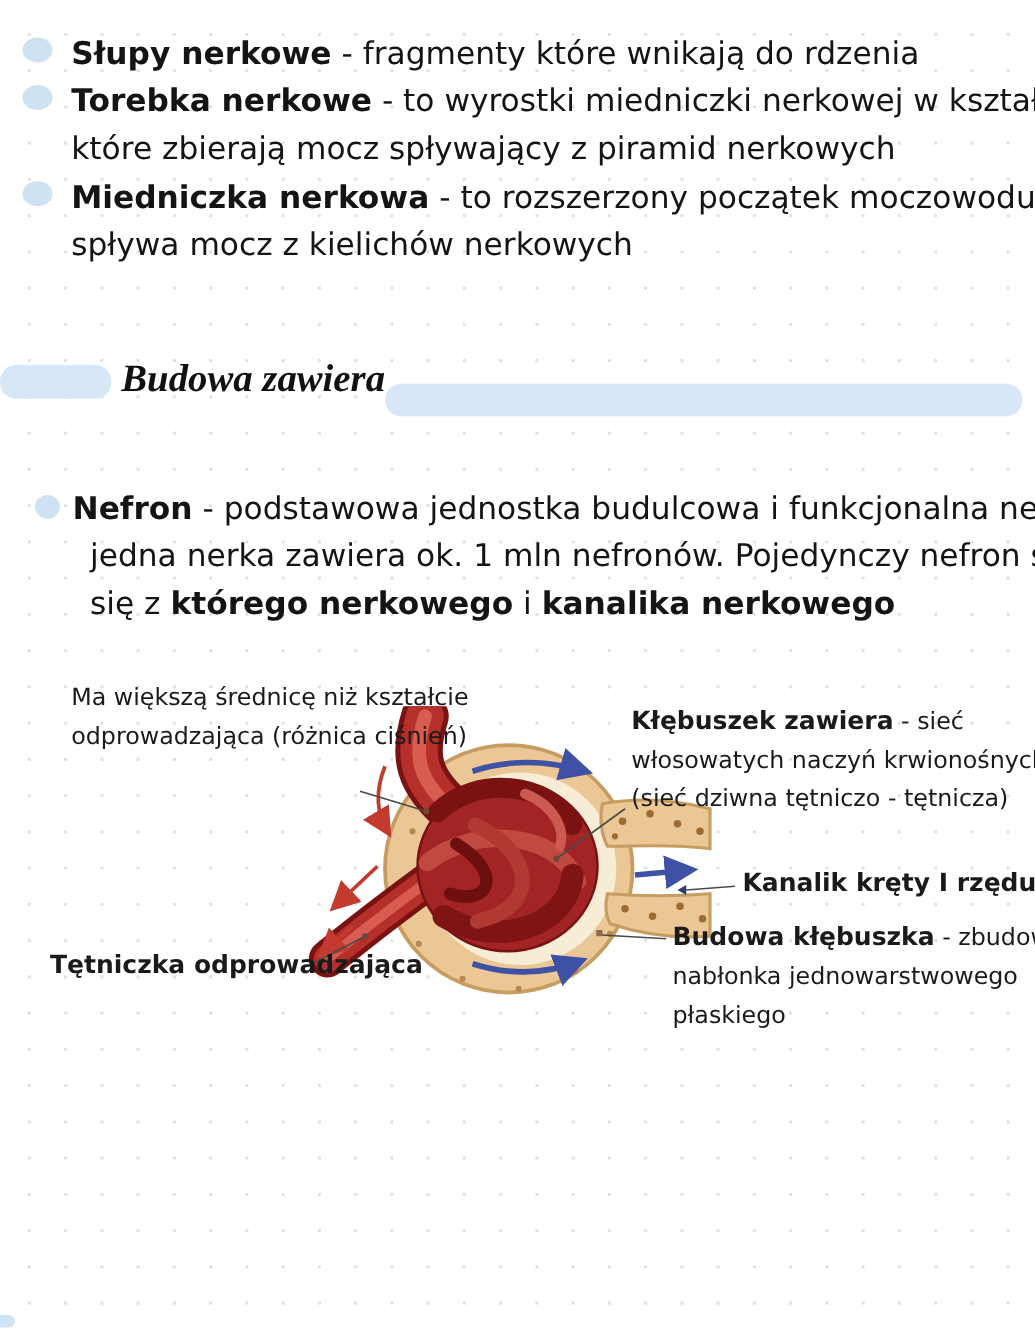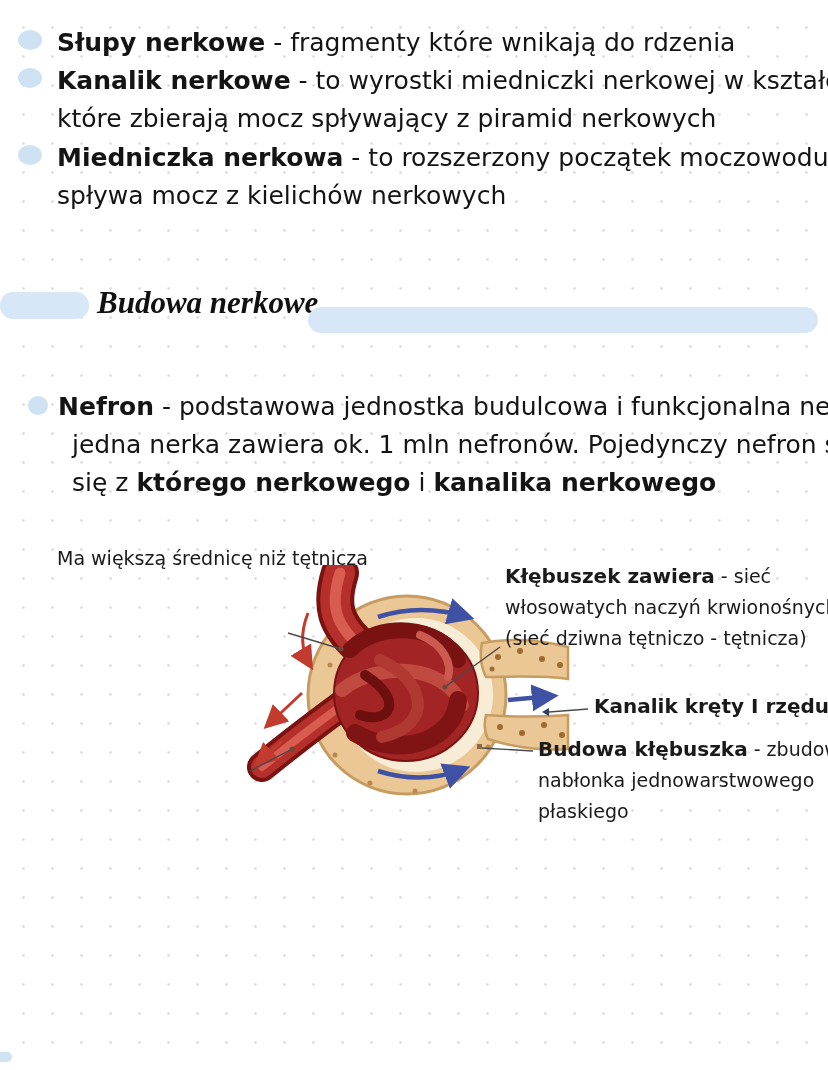--- a/index.html
+++ b/index.html
@@ -40,35 +40,35 @@
   <div class="note-item" style="top:24px">
     <span class="bullet"></span>
     <div class="note-text">
       <div><b>Słupy nerkowe</b><span> - fragmenty które wnikają do rdzenia</span></div>
     </div>
   </div>
 
   <div class="note-item" style="top:62px">
     <span class="bullet"></span>
     <div class="note-text">
-      <div><b>Kanalik nerkowe</b><span> - to wyrostki miedniczki nerkowej w kształcie lejków,</span></div>
+      <div><b>Torebka nerkowe</b><span> - to wyrostki miedniczki nerkowej w kształcie lejków,</span></div>
       <div>które zbierają mocz spływający z piramid nerkowych</div>
     </div>
   </div>
 
   <div class="note-item" style="top:139px">
     <span class="bullet"></span>
     <div class="note-text">
       <div><b>Miedniczka nerkowa</b><span> - to rozszerzony początek moczowodu, do którego</span></div>
       <div>spływa mocz z kielichów nerkowych</div>
     </div>
   </div>
 
   <div class="hl-left"></div>
-  <div class="section-title">Budowa nerkowe</div>
+  <div class="section-title">Budowa zawiera</div>
   <div class="hl-right"></div>
 
   <div class="nefron-block">
     <span class="nefron-bullet"></span>
     <div class="nefron-text">
       <div><b>Nefron</b><span> -  podstawowa jednostka budulcowa i funkcjonalna nerki,</span></div>
       <div class="cont">jedna nerka zawiera ok. 1 mln nefronów. Pojedynczy nefron składa</div>
       <div class="cont"><span>się z </span><b>którego nerkowego</b><span> i </span><b>kanalika nerkowego</b></div>
     </div>
   </div>
@@ -161,35 +161,39 @@
       <path d="M250,231 L292,209"></path>
     </g>
     <circle cx="341" cy="109" r="2.5" fill="#6b4a3a"></circle>
     <circle cx="445" cy="147" r="2.5" fill="#6b4a3a"></circle>
     <path d="M549,168 L542,172 L549,176 Z" fill="#2c3e6b"></path>
     <rect x="477" y="204" width="5" height="5" fill="#8a6a4a"></rect>
     <circle cx="292" cy="209" r="2.5" fill="#6b4a3a"></circle>
   </svg>
 
   <div class="lbl" style="left:57px;top:543px">
-    <div>Ma większą średnicę niż tętnicza</div>
+    <div>Ma większą średnicę niż kształcie</div>
+    <div>odprowadzająca (różnica ciśnień)</div>
   </div>
 
   <div class="lbl" style="left:505px;top:561px">
     <div><b>Kłębuszek zawiera</b><span> - sieć</span></div>
     <div>włosowatych naczyń krwionośnych</div>
     <div>(sieć dziwna tętniczo - tętnicza)</div>
   </div>
 
   <div class="lbl" style="left:594px;top:691px">
     <div><b>Kanalik kręty I rzędu</b></div>
   </div>
 
   <div class="lbl" style="left:538px;top:734px">
     <div><b>Budowa kłębuszka</b><span> - zbudowana z</span></div>
     <div>nabłonka jednowarstwowego</div>
     <div>płaskiego</div>
   </div>
 
+  <div class="lbl" style="left:40px;top:756px">
+    <div><b>Tętniczka odprowadzająca</b></div>
+  </div>
 
   <div class="bottom-mark"></div>
 
 </div>
 
 </body></html>

